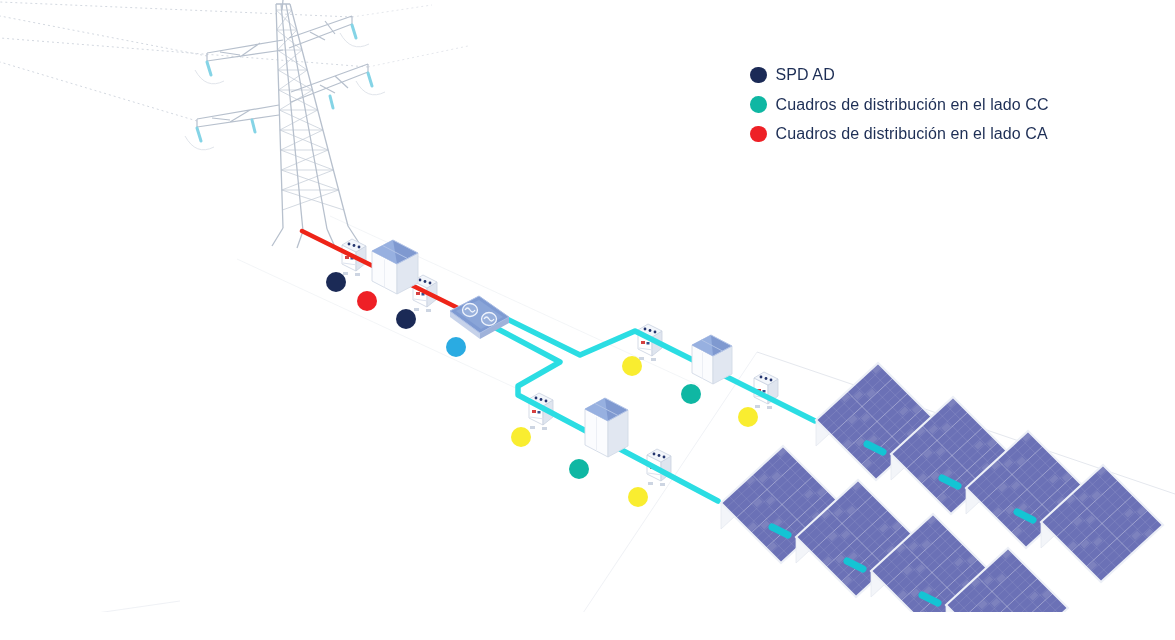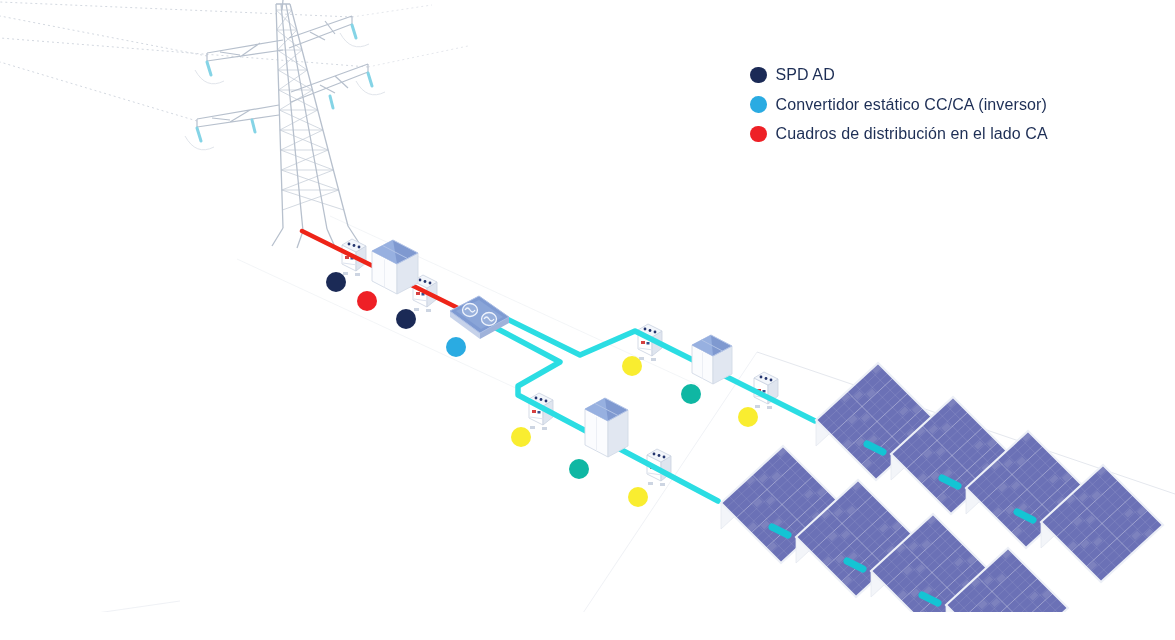--- a/index.html
+++ b/index.html
@@ -379,21 +379,21 @@
         <circle cx="638" cy="497" r="10" fill="#f9ed30"></circle>
       </g>
 </svg>
 
 <div id="legend">
       <div class="legend-row">
         <span class="legend-dot" style="background: rgb(27, 42, 86);"></span>
         <span class="legend-label">SPD AD</span>
       </div>
       <div class="legend-row">
-        <span class="legend-dot" style="background: rgb(42, 171, 226);"></span>
-        <span class="legend-label">Convertidor estático CC/CA (inversor)</span>
+        <span class="legend-dot" style="background: rgb(15, 183, 163);"></span>
+        <span class="legend-label">Cuadros de distribución en el lado CC</span>
       </div>
       <div class="legend-row">
         <span class="legend-dot" style="background: rgb(238, 32, 38);"></span>
         <span class="legend-label">Cuadros de distribución en el lado CA</span>
       </div>
     </div>
 </div>
 
 </body></html>

